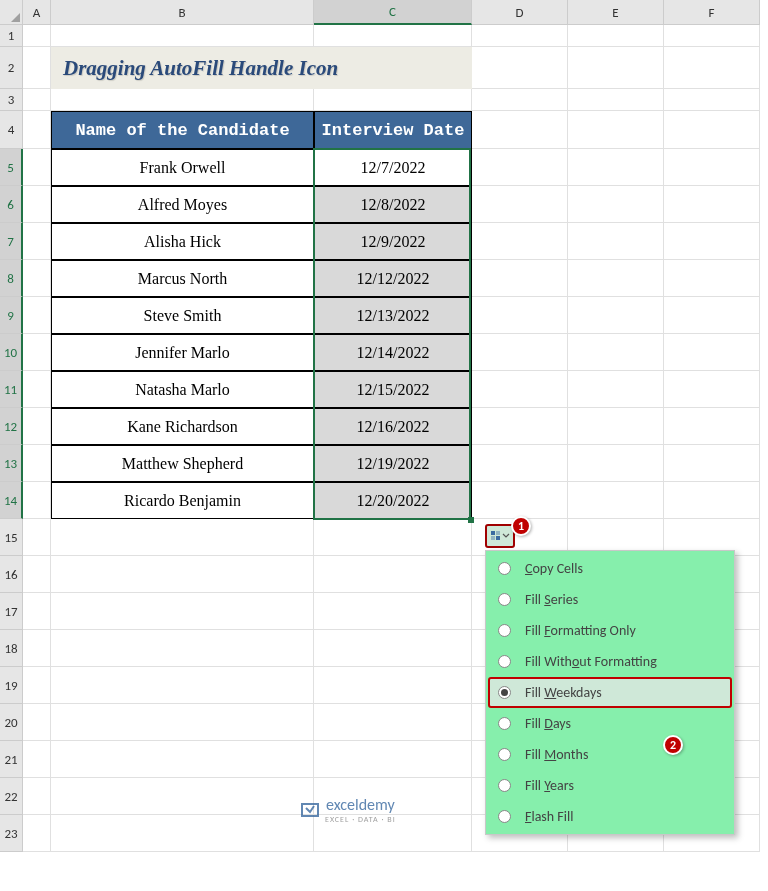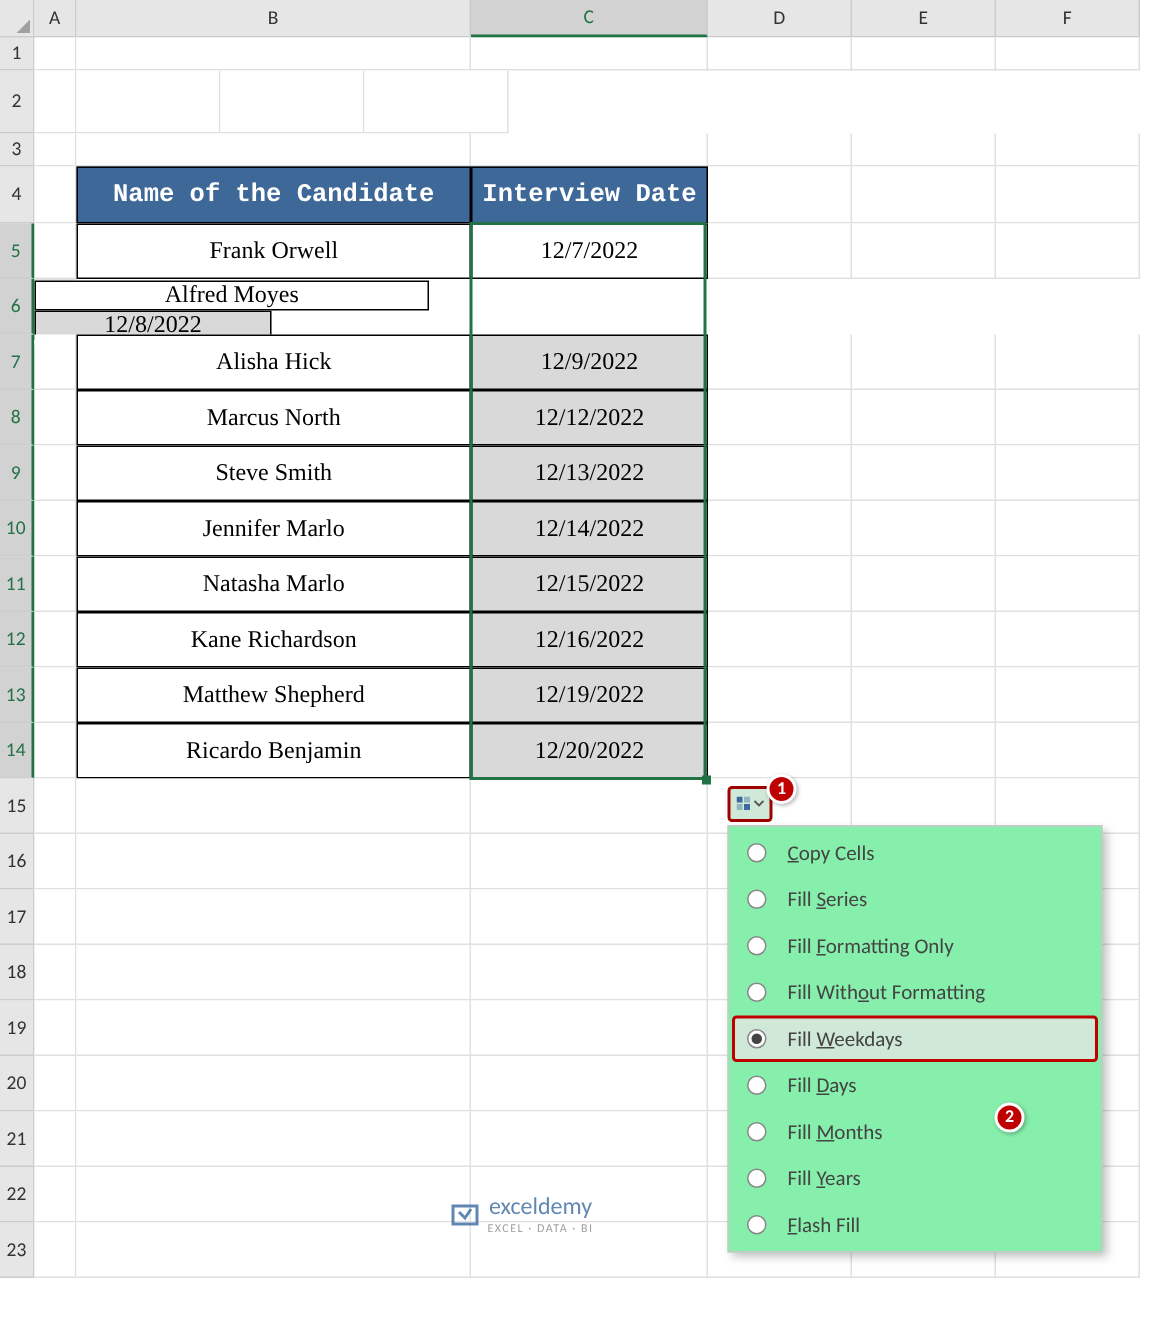--- a/index.html
+++ b/index.html
@@ -277,20 +277,21 @@
         <div class="cell col-A"></div>
         <div class="cell col-B"></div>
         <div class="cell col-C"></div>
         <div class="cell col-D"></div>
         <div class="cell col-E"></div>
         <div class="cell col-F"></div>
       </div>
 
       <div class="row" style="height:42px;">
         <div class="cell col-A"></div>
+        <div class="cell title-banner" style="width:421px;">Dragging AutoFill Handle Icon</div>
         <div class="cell col-D"></div>
         <div class="cell col-E"></div>
         <div class="cell col-F"></div>
       </div>
 
       <div class="row" style="height:22px;">
         <div class="cell col-A"></div>
         <div class="cell col-B"></div>
         <div class="cell col-C"></div>
         <div class="cell col-D"></div>
@@ -309,21 +310,21 @@
 
       <div id="data-rows">
           <div class="row" style="height: 37px;">
             <div class="cell col-A"></div>
             <div class="cell td col-B">Frank Orwell</div>
             <div class="cell td col-C">12/7/2022</div>
             <div class="cell col-D"></div>
             <div class="cell col-E"></div>
             <div class="cell col-F"></div>
           </div>
-          <div class="row" style="height: 37px; flex-direction: column;">
+          <div class="row" style="height: 37px;">
             <div class="cell col-A"></div>
             <div class="cell td col-B">Alfred Moyes</div>
             <div class="cell td shaded col-C">12/8/2022</div>
             <div class="cell col-D"></div>
             <div class="cell col-E"></div>
             <div class="cell col-F"></div>
           </div>
           <div class="row" style="height: 37px;">
             <div class="cell col-A"></div>
             <div class="cell td col-B">Alisha Hick</div>

